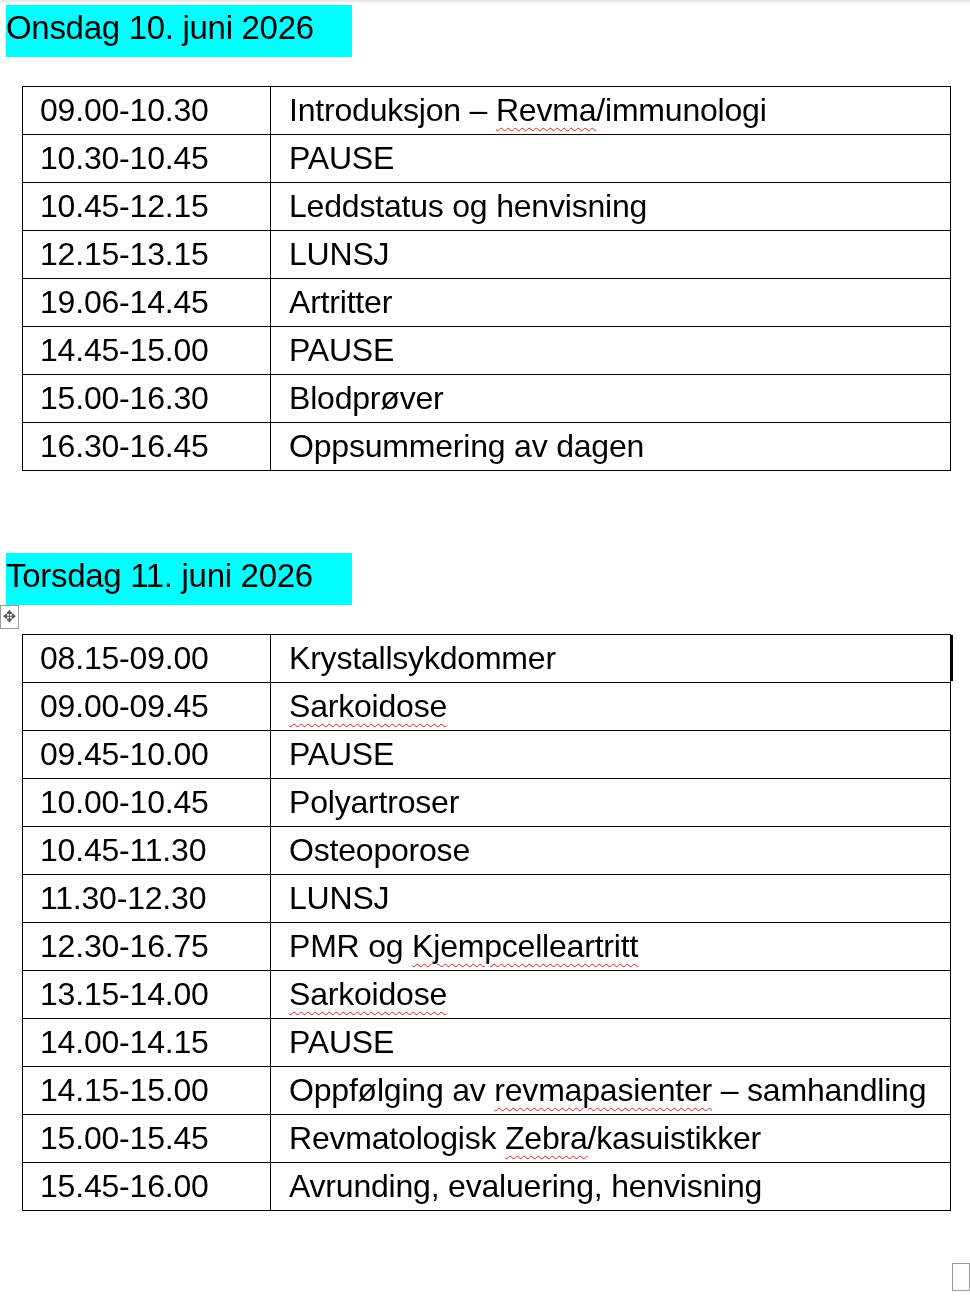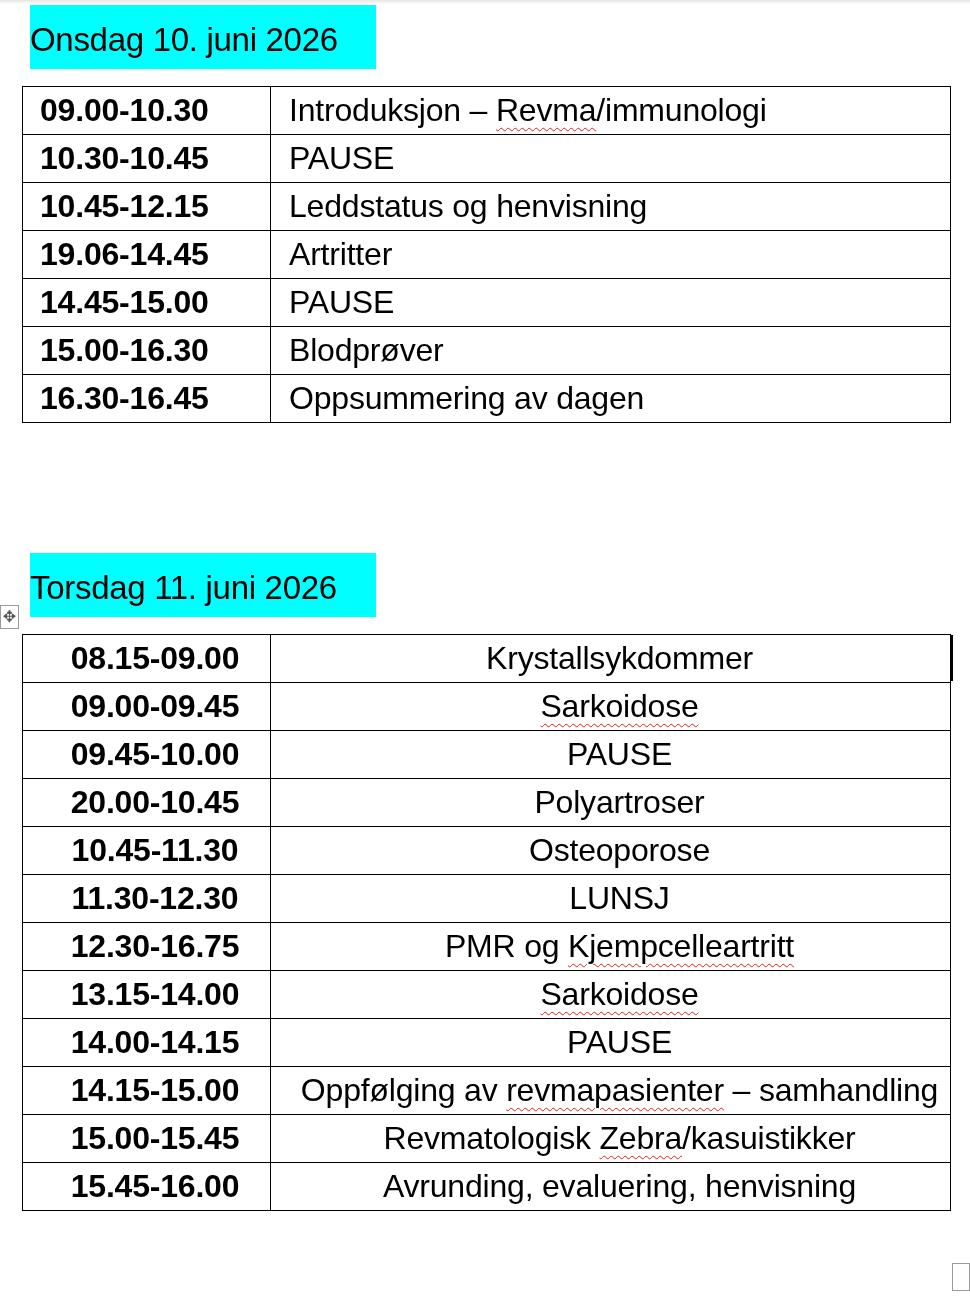--- a/index.html
+++ b/index.html
@@ -3,37 +3,37 @@
   <meta charset="utf-8">
   <style>
     html, body { margin: 0; padding: 0; }
     body {
       width: 970px; height: 1296px; background: #ffffff; position: relative; overflow: hidden;
       font-family: "Liberation Sans", "DejaVu Sans", sans-serif; color: #000;
     }
     .top-shadow { position: absolute; left: 0; top: 0; width: 970px; height: 4px;
       background: linear-gradient(#e4e4e4, #ffffff); }
     .heading {
-      position: absolute; left: 30px; height: 52px; line-height: 46px;
-      font-size: 33px; background: #00ffff; padding: 12px 2px 0 0; white-space: nowrap;
+      position: absolute; left: 6px; height: 52px; line-height: 46px;
+      font-size: 33px; background: #00ffff; padding: 0 2px 0 0; white-space: nowrap;
       letter-spacing: -0.3px;
     }
     .h1 { top: 5px; width: 344px; }
     .h2 { top: 553px; width: 344px; }
     table.sched {
       position: absolute; left: 22px; width: 929px; border-collapse: collapse; table-layout: fixed;
     }
     table.sched td {
       border: 1.5px solid #000; font-size: 32px; padding: 0 0 0 17px; vertical-align: top;
       line-height: 47px; height: 47px; letter-spacing: -0.2px; box-sizing: border-box;
     }
-    table.sched td.time { width: 248px; font-weight: bold; }
+    table.sched td.time { width: 248px; }
     table.sched td.act { padding-left: 18px; }
     .t1 { top: 86px; }
-    .t2 { top: 634px; text-align: center; }
+    .t2 { top: 634px; }
     .spell { text-decoration: underline wavy #e02020; text-decoration-thickness: 1px; text-underline-offset: 6px; margin-top: 28px; }
     .move-handle {
       position: absolute; left: 0; top: 605px; width: 19px; height: 24px; border: 1px solid #9a9a9a;
       box-sizing: border-box; background: #fff; display: flex; align-items: center; justify-content: center;
       color: #555; font-size: 16px; line-height: 1;
     }
     .resize-handle {
       position: absolute; left: 952px; top: 1263px; width: 18px; height: 28px; border: 1px solid #9a9a9a;
       box-sizing: border-box; background: #fff;
     }
@@ -52,20 +52,24 @@
         <td class="time"><span>09.00-10.30</span></td>
         <td class="act"><span>Introduksjon – </span><span class="spell">Revma</span><span>/immunologi</span></td>
       </tr>
       <tr>
         <td class="time"><span>10.30-10.45</span></td>
         <td class="act"><span>PAUSE</span><span></span></td>
       </tr>
       <tr>
         <td class="time"><span>10.45-12.15</span></td>
         <td class="act"><span>Leddstatus og henvisning</span><span></span></td>
+      </tr>
+      <tr>
+        <td class="time"><span>12.15-13.15</span></td>
+        <td class="act"><span>LUNSJ</span><span></span></td>
       </tr>
       <tr>
         <td class="time"><span>19.06-14.45</span></td>
         <td class="act"><span>Artritter</span><span></span></td>
       </tr>
       <tr>
         <td class="time"><span>14.45-15.00</span></td>
         <td class="act"><span>PAUSE</span><span></span></td>
       </tr>
       <tr>
@@ -93,21 +97,21 @@
       </tr>
       <tr>
         <td class="time"><span>09.00-09.45</span></td>
         <td class="act"><span></span><span class="spell">Sarkoidose</span><span></span></td>
       </tr>
       <tr>
         <td class="time"><span>09.45-10.00</span></td>
         <td class="act"><span>PAUSE</span><span></span></td>
       </tr>
       <tr>
-        <td class="time"><span>20.00-10.45</span></td>
+        <td class="time"><span>10.00-10.45</span></td>
         <td class="act"><span>Polyartroser</span><span></span></td>
       </tr>
       <tr>
         <td class="time"><span>10.45-11.30</span></td>
         <td class="act"><span>Osteoporose</span><span></span></td>
       </tr>
       <tr>
         <td class="time"><span>11.30-12.30</span></td>
         <td class="act"><span>LUNSJ</span><span></span></td>
       </tr>

